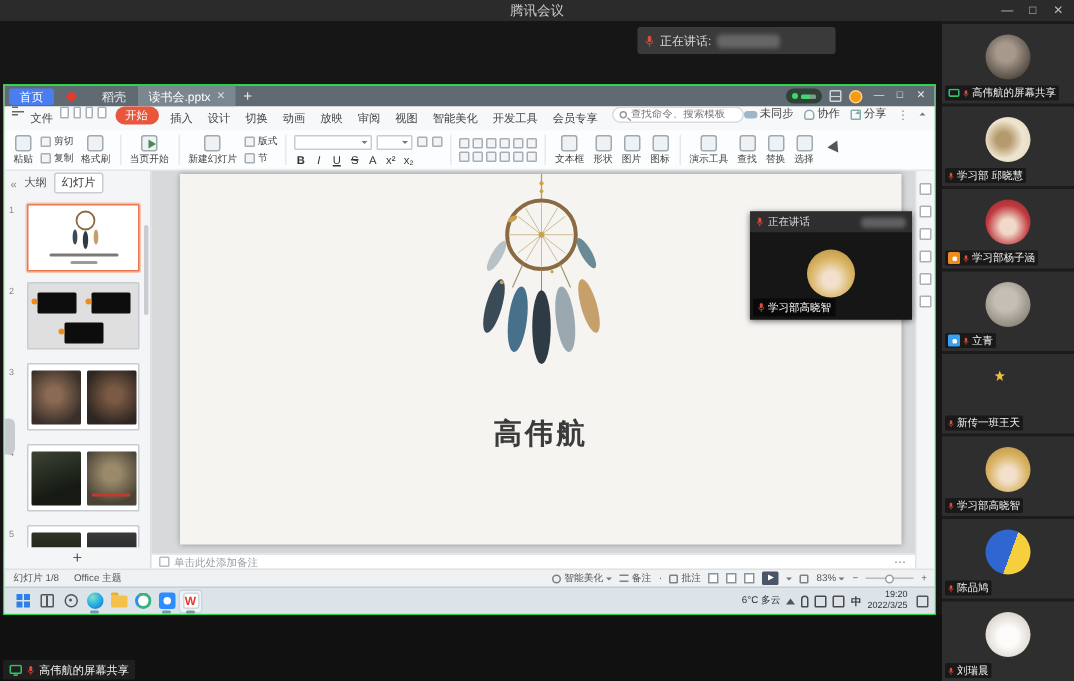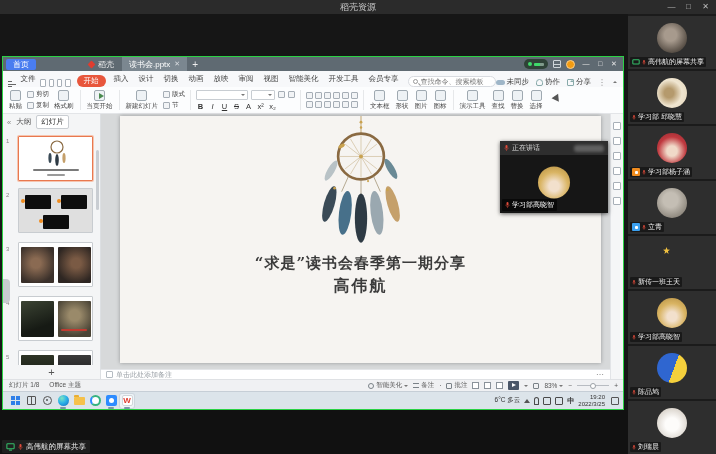--- a/index.html
+++ b/index.html
@@ -19,35 +19,35 @@
   .speak-pill { left:425px; top:4px; width:132px; height:18px; background:#3a3a3a; border-radius:2px; display:flex; align-items:center; padding:0 5px; gap:4px; }
   .speak-pill .lbl { font-size:8px; color:#ddd; }
   .smudge { background:#8a8a8a; opacity:.55; filter:blur(1.5px); border-radius:3px; }
 
   
   .shareframe { left:2px; top:42px; width:622px; height:354px; border:1px solid #2bd245; background:#fff; }
 
   
   .wps-tabbar { left:0; top:0; width:620px; height:14px; background:#5f6a72; display:flex; align-items:center; }
   .home-pill { margin-left:3px; height:11px; padding:0 7px; background:#4a7df0; border-radius:2px; color:#fff; font-size:8px; display:flex; align-items:center; }
-  .docer-tab { display:flex; align-items:center; gap:3px; padding:0 8px; color:#eee; font-size:8px; height:14px;margin-left:44px; }
+  .docer-tab { display:flex; align-items:center; gap:17px; padding:0 8px; color:#eee; font-size:8px; height:14px; }
   .docer-logo { width:7px; height:7px; background:#e03c2f; transform:rotate(45deg) scale(.8); border-radius:1px; }
   .doc-tab { display:flex; align-items:center; gap:4px; padding:0 7px; height:14px; background:#7b8790; color:#fff; font-size:8px; }
   .doc-tab .x { color:#d6dade; font-size:7px; }
   .newtab { color:#eee; font-size:10px; margin-left:5px; }
   .member-badge { margin-left:auto; height:10px; padding:0 4px; background:#2f4237; border-radius:5px; display:flex; align-items:center; gap:2px; }
   .gdot { width:4px; height:4px; border-radius:50%; background:#3fd96a; }
   .gbar { width:10px; height:3px; background:linear-gradient(90deg,#3fd96a 60%,#7f9a8a 60%); border-radius:1px; }
   .grid-ic { width:8px; height:8px; margin:0 5px; border:1px solid #cfd6da; border-radius:1px; background:linear-gradient(#cfd6da 1px,transparent 1px) 0 3px/8px 4px; }
   .user-av { width:9px; height:9px; border-radius:50%; background:#f39c12; border:1px solid #ffd089; margin-right:4px; }
   .wps-winctl { display:flex; margin-right:2px; }
   .wps-winctl span { width:14px; text-align:center; color:#e8e8e8; font-size:7px; line-height:14px; }
 
   
-  .wps-menubar { left:0; top:14px; width:620px; height:16px; background:#f7f8fa; display:flex; align-items:flex-end; font-size:7.5px; color:#444; }
+  .wps-menubar { left:0; top:14px; width:620px; height:16px; background:#f7f8fa; display:flex; align-items:flex-start; font-size:7.5px; color:#444; }
   .hamb { width:8px; height:6px; margin:0 3px 0 5px; border-top:1px solid #666; border-bottom:1px solid #666; position:relative; }
   .hamb::after { content:""; position:absolute; left:0; top:2px; width:8px; height:1px; background:#666; }
   .qa-ic { width:8px; height:8px; border:1px solid #a8b0b8; border-radius:1px; background:#fff; margin-right:3px; }
   .menu-tab { padding:0 5px; height:16px; line-height:16px; white-space:nowrap; }
   .menu-tab.active { background:#e8563c; color:#fff; border-radius:7px; height:12px; line-height:12px; margin:0 3px; padding:0 7px; }
   .searchbox { width:88px; height:11px; margin-left:4px; background:#fff; border:1px solid #d8dbe0; border-radius:6px; display:flex; align-items:center; padding:0 4px; gap:3px; }
   .mag { width:5px; height:5px; border:1px solid #999; border-radius:50%; position:relative; flex:none; }
   .mag::after { content:""; position:absolute; left:4px; top:4px; width:3px; height:1px; background:#999; transform:rotate(45deg); }
   .searchbox input { border:none; outline:none; width:86px; font-size:7px; color:#666; background:transparent; }
   .mb-right { margin-left:auto; display:flex; align-items:center; gap:7px; margin-right:6px; }
@@ -92,21 +92,21 @@
   .photo { position:absolute; border-radius:1px; }
   .panel-add { position:absolute; left:0; right:0; bottom:0; height:14px; display:flex; align-items:center; justify-content:center; font-size:11px; color:#555; background:#f4f5f6; }
   .pscroll { position:absolute; right:1px; top:20px; width:3px; height:60px; background:#c9cdd2; border-radius:2px; }
   .collapse-handle { position:absolute; left:0; top:222px; width:7px; height:24px; background:#c8ccd0; border-radius:0 4px 4px 0; }
 
   .canvas-col { flex:1; display:flex; flex-direction:column; }
   .canvas { flex:1; background:#d7d9da; position:relative; }
   .slide { position:absolute; left:19px; right:9px; top:2px; bottom:6px; background:#f6f4f1; box-shadow:0 0 4px rgba(0,0,0,.3); overflow:hidden; }
   .dc-wrap { position:absolute; left:0; right:0; top:0; display:flex; justify-content:center; }
   .slide-title { position:absolute; left:0; right:0; top:138px; text-align:center; font-family:"DejaVu Serif", serif; font-weight:bold; font-size:15px; color:#3b3b3b; letter-spacing:1px; }
-  .slide-sub { position:absolute; left:0; right:0; top:160px; text-align:center; font-family:"DejaVu Serif", serif; font-weight:bold; font-size:16px; color:#3b3b3b; letter-spacing:2px; }
+  .slide-sub { position:absolute; left:0; right:0; top:160px; text-align:center; font-family:"DejaVu Serif", serif; font-weight:bold; font-size:19px; color:#3b3b3b; letter-spacing:2px; }
 
   .side-strip { width:13px; background:#f5f6f7; border-left:1px solid #e2e4e7; display:flex; flex-direction:column; align-items:center; padding-top:8px; gap:7px; }
   .ss-ic { width:8px; height:8px; border:1px solid #a8b0b8; border-radius:1px; background:#fff; }
 
   .notesbar { height:10px; background:#fff; border-top:1px solid #e3e5e8; display:flex; align-items:center; font-size:7px; color:#9aa0a6; gap:3px; padding:0 5px; }
   .note-ic { width:7px; height:7px; border:1px solid #b5bcc2; border-radius:1px; }
   .notes-more { margin-left:auto; color:#888; font-size:8px; letter-spacing:1px; }
 
   
   .wps-status { left:0; top:322px; width:620px; height:12px; background:#f0f1f3; border-top:1px solid #dfe1e4; display:flex; align-items:center; font-size:6.5px; color:#555; }
@@ -180,30 +180,39 @@
   .av6 { background:radial-gradient(circle at 50% 62%, #f2e0cc 20%, #d9b463 55%, #b08a3e); }
   .av7 { background:linear-gradient(110deg, #2f66d0 0 55%, #f5d03c 55%); }
   .av8 { background:radial-gradient(circle at 50% 55%, #fdfcfa 30%, #d9d3cb 75%, #bdb6ac); }
 </style>
 </head>
 <body>
 
 <div class="stage">
 
   <div class="abs titlebar">
-    <span class="title">稻壳资源</span>
+    <span class="title">腾讯会议</span>
     <div class="winctl">
       <span>—</span>
       <span>□</span>
       <span>✕</span>
     </div>
   </div>
 
   <div class="abs mainarea">
 
+    <div class="abs speak-pill">
+      <svg width="6" height="9" viewBox="0 0 10 14">
+          <rect x="3" y="1" width="4" height="7" rx="2" fill="#e04b3a"></rect>
+          <path d="M1.5 6.5a3.5 3.5 0 0 0 7 0" stroke="#e04b3a" fill="none"></path>
+          <line x1="5" y1="10" x2="5" y2="13" stroke="#e04b3a"></line>
+        </svg>
+      <span class="lbl">正在讲话:</span>
+      <div class="smudge" style="width:42px;height:9px;"></div>
+    </div>
 
     <div class="abs shareframe">
 
       <div class="abs wps-tabbar">
         <div class="home-pill">首页</div>
         <div class="docer-tab">
           <span class="docer-logo"></span>
           <span>稻壳</span>
         </div>
         <div class="doc-tab">
@@ -451,21 +460,20 @@
                   <ellipse cx="100" cy="116" rx="7" ry="28" fill="#2e3a44"></ellipse>
                   <ellipse cx="118" cy="110" rx="7" ry="25" fill="#9aa8b0" transform="rotate(-7 118 110)"></ellipse>
                   <ellipse cx="136" cy="100" rx="6" ry="21" fill="#c5a06b" transform="rotate(-16 136 100)"></ellipse>
                   <ellipse cx="66" cy="62" rx="4" ry="13" fill="#b8c2c6" transform="rotate(30 66 62)"></ellipse>
                   <ellipse cx="134" cy="60" rx="4" ry="13" fill="#6a8a96" transform="rotate(-30 134 60)"></ellipse>
                   <circle cx="70" cy="82" r="1.5" fill="#c9a24f"></circle>
                     <circle cx="130" cy="84" r="1.5" fill="#c9a24f"></circle>
                     <circle cx="108" cy="74" r="1.2" fill="#c9a24f"></circle>
                 </svg>
               </div>
-              <div class="slide-title">“求是”读书会春季第一期分享</div>
               <div class="slide-sub">高伟航</div>
             </div>
           </div>
           <div class="notesbar">
             <span class="note-ic"></span>
             <span>单击此处添加备注</span>
             <span class="notes-more">⋯</span>
           </div>
         </div>
 

